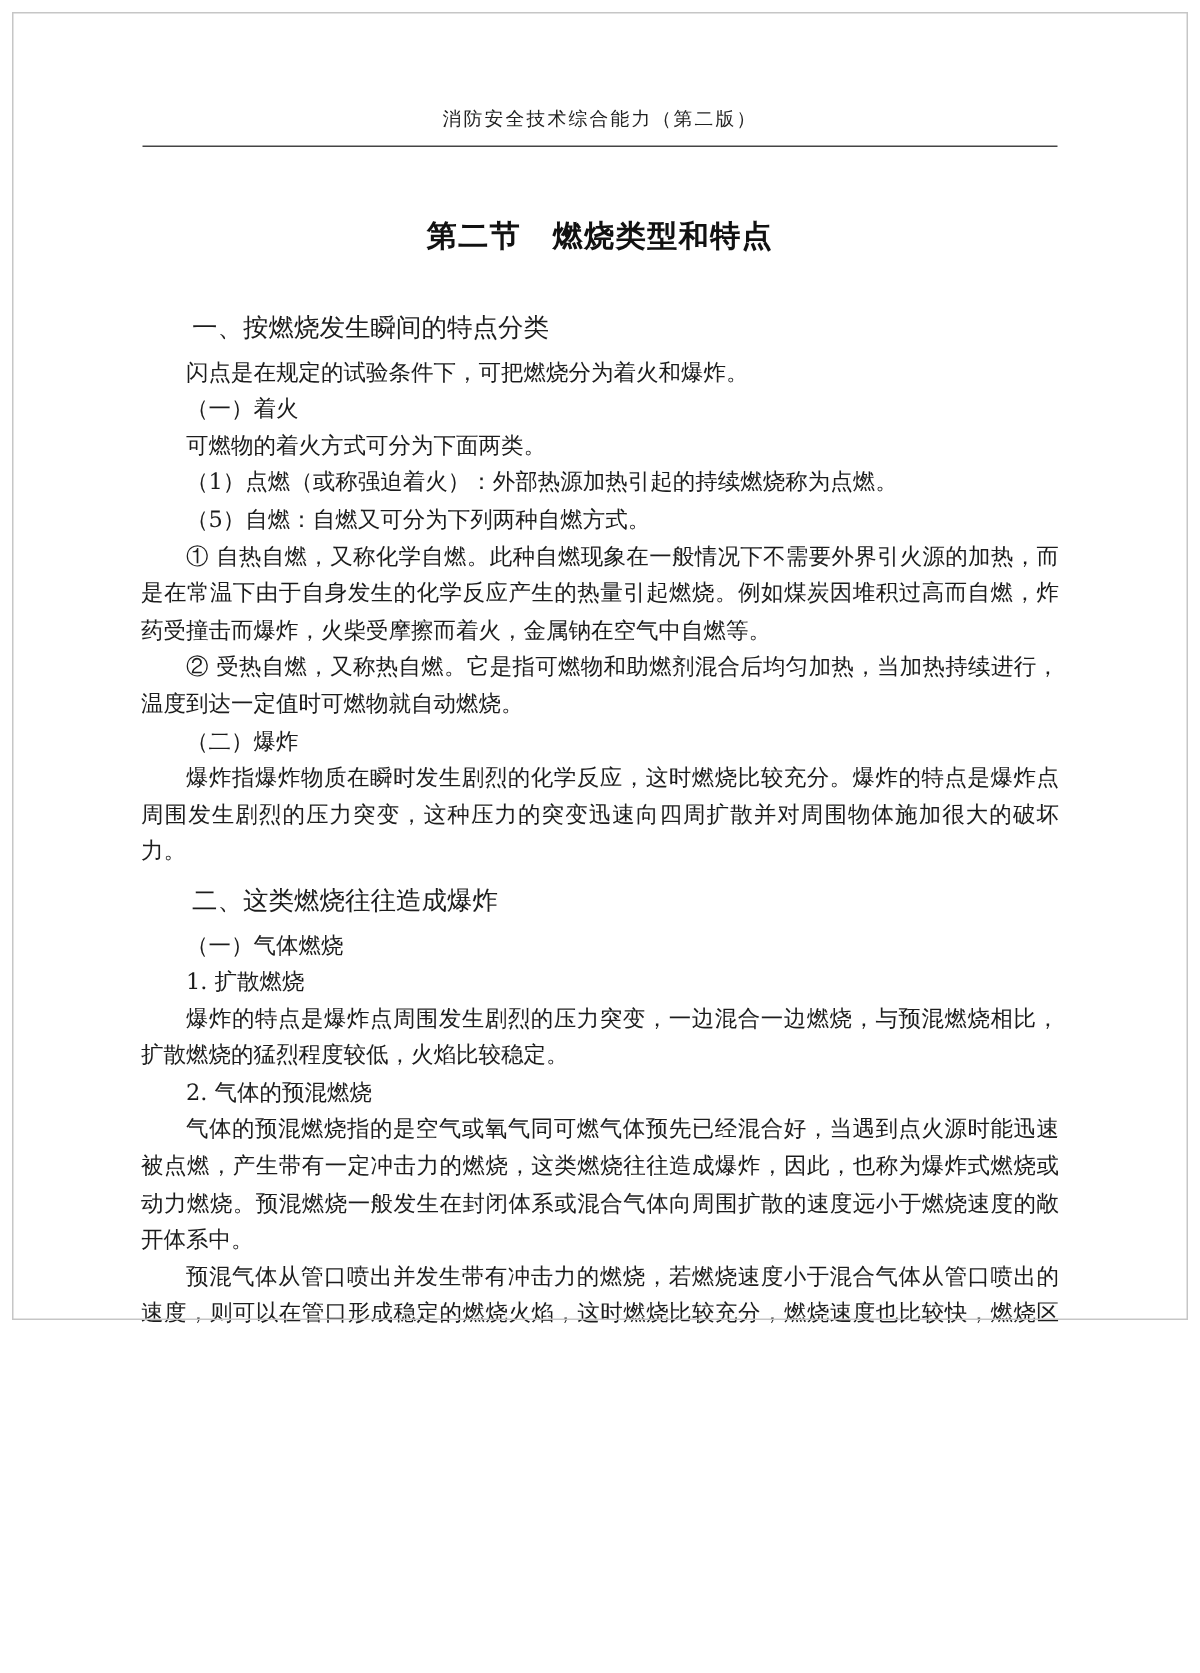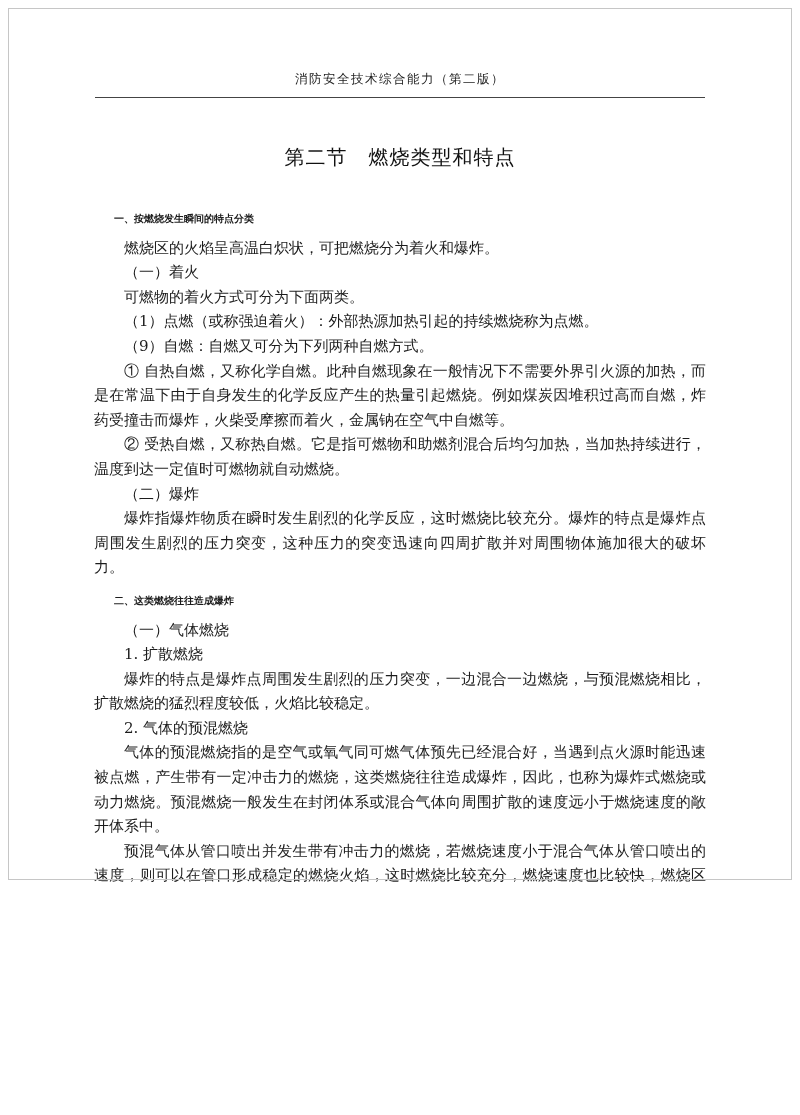--- a/index.html
+++ b/index.html
@@ -32,35 +32,35 @@
     width: 610px;
     margin: 9px auto 0 auto;
     border: none;
     border-top: 1px solid #444;
     height: 0;
   }
   .chapter-title {
     margin-top: 46px;
     text-align: center;
     font-size: 20px;
-    font-weight: normal;
+    font-weight: bold;
     letter-spacing: 1px;
     color: #111;
   }
   .content {
     width: 612px;
     margin: 36px auto 0 auto;
     font-size: 15px;
     line-height: 24.6px;
     text-align: justify;
     color: #1c1c1c;
   }
   .content .sec-heading {
-    font-weight: bold;
-    font-size: 10px;
+    font-weight: normal;
+    font-size: 17px;
     text-indent: 2em;
     margin-top: 9px;
     margin-bottom: 4px;
   }
   .content .sub-heading {
     font-weight: normal;
     text-indent: 2em;
   }
   .content .para {
     text-indent: 2em;
@@ -79,25 +79,25 @@
 <div class="page">
   <div class="page-frame"></div>
 
   <div class="running-head">消防安全技术综合能力（第二版）</div>
   <hr class="head-rule">
 
   <h1 class="chapter-title">第二节　燃烧类型和特点</h1>
 
   <div class="content">
     <h2 class="sec-heading">一、按燃烧发生瞬间的特点分类</h2>
-    <p class="para">燃烧区的火焰呈高温白炽状，可把燃烧分为着火和爆炸。</p>
+    <p class="para">闪点是在规定的试验条件下，可把燃烧分为着火和爆炸。</p>
     <p class="sub-heading">（一）着火</p>
     <p class="para">可燃物的着火方式可分为下面两类。</p>
     <p class="para">（1）点燃（或称强迫着火）：外部热源加热引起的持续燃烧称为点燃。</p>
-    <p class="para">（9）自燃：自燃又可分为下列两种自燃方式。</p>
+    <p class="para">（5）自燃：自燃又可分为下列两种自燃方式。</p>
     <p class="para">① 自热自燃，又称化学自燃。此种自燃现象在一般情况下不需要外界引火源的加热，而是在常温下由于自身发生的化学反应产生的热量引起燃烧。例如煤炭因堆积过高而自燃，炸药受撞击而爆炸，火柴受摩擦而着火，金属钠在空气中自燃等。</p>
     <p class="para">② 受热自燃，又称热自燃。它是指可燃物和助燃剂混合后均匀加热，当加热持续进行，温度到达一定值时可燃物就自动燃烧。</p>
     <p class="sub-heading">（二）爆炸</p>
     <p class="para">爆炸指爆炸物质在瞬时发生剧烈的化学反应，这时燃烧比较充分。爆炸的特点是爆炸点周围发生剧烈的压力突变，这种压力的突变迅速向四周扩散并对周围物体施加很大的破坏力。</p>
     <h2 class="sec-heading">二、这类燃烧往往造成爆炸</h2>
     <p class="sub-heading">（一）气体燃烧</p>
     <p class="para">1. 扩散燃烧</p>
     <p class="para">爆炸的特点是爆炸点周围发生剧烈的压力突变，一边混合一边燃烧，与预混燃烧相比，扩散燃烧的猛烈程度较低，火焰比较稳定。</p>
     <p class="para">2. 气体的预混燃烧</p>
     <p class="para">气体的预混燃烧指的是空气或氧气同可燃气体预先已经混合好，当遇到点火源时能迅速被点燃，产生带有一定冲击力的燃烧，这类燃烧往往造成爆炸，因此，也称为爆炸式燃烧或动力燃烧。预混燃烧一般发生在封闭体系或混合气体向周围扩散的速度远小于燃烧速度的敞开体系中。</p>

